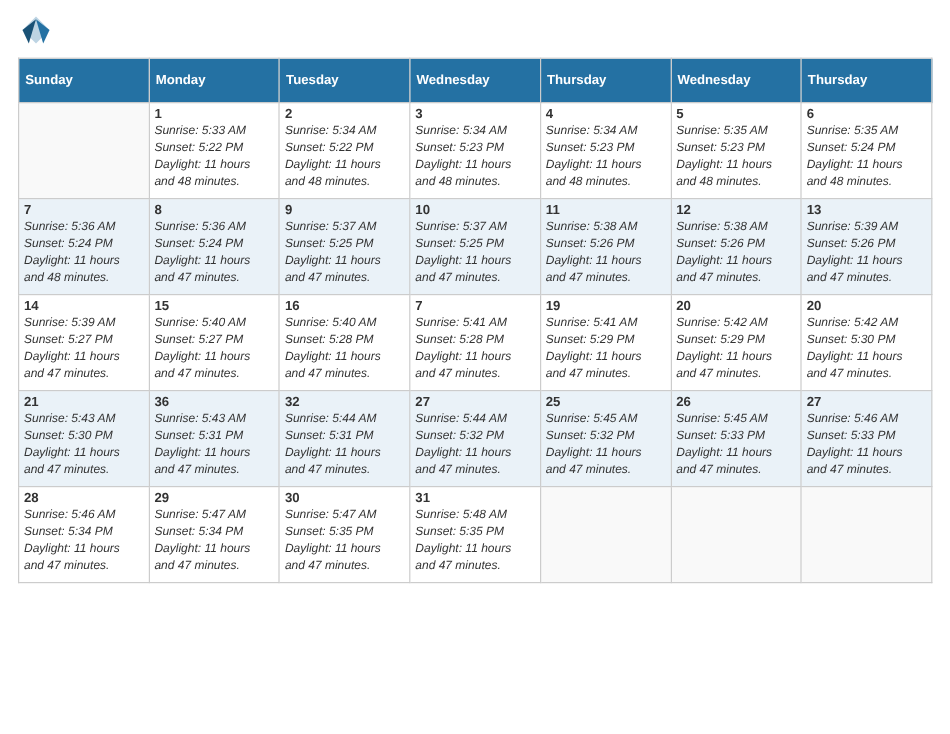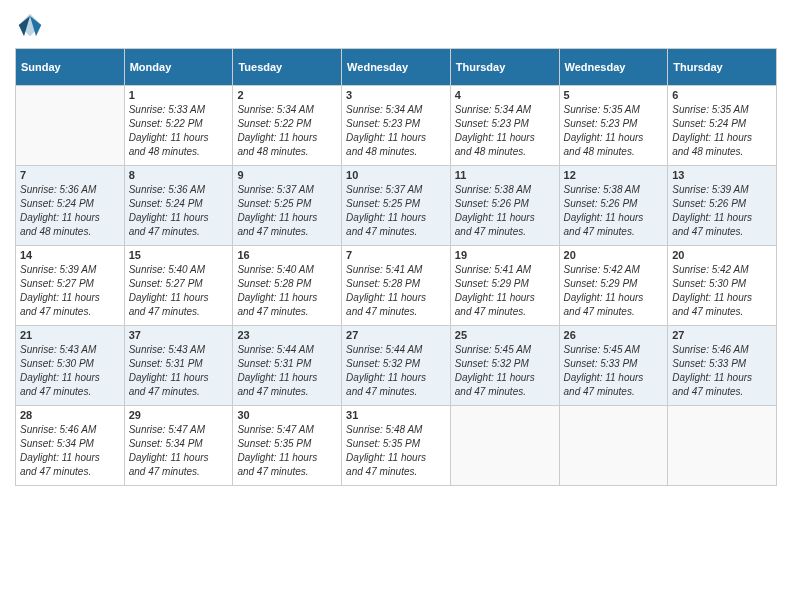--- a/index.html
+++ b/index.html
@@ -276,28 +276,28 @@
         </tr>
         <tr class="row-alt">
           <td>
             <span class="day-num">21</span>
             <div class="day-info" style="white-space: pre-line;">Sunrise: 5:43 AM
 Sunset: 5:30 PM
 Daylight: 11 hours
 and 47 minutes.</div>
           </td>
           <td>
-            <span class="day-num">37</span>
+            <span class="day-num">36</span>
             <div class="day-info" style="white-space: pre-line;">Sunrise: 5:43 AM
 Sunset: 5:31 PM
 Daylight: 11 hours
 and 47 minutes.</div>
           </td>
           <td>
-            <span class="day-num">23</span>
+            <span class="day-num">32</span>
             <div class="day-info" style="white-space: pre-line;">Sunrise: 5:44 AM
 Sunset: 5:31 PM
 Daylight: 11 hours
 and 47 minutes.</div>
           </td>
           <td>
             <span class="day-num">27</span>
             <div class="day-info" style="white-space: pre-line;">Sunrise: 5:44 AM
 Sunset: 5:32 PM
 Daylight: 11 hours

